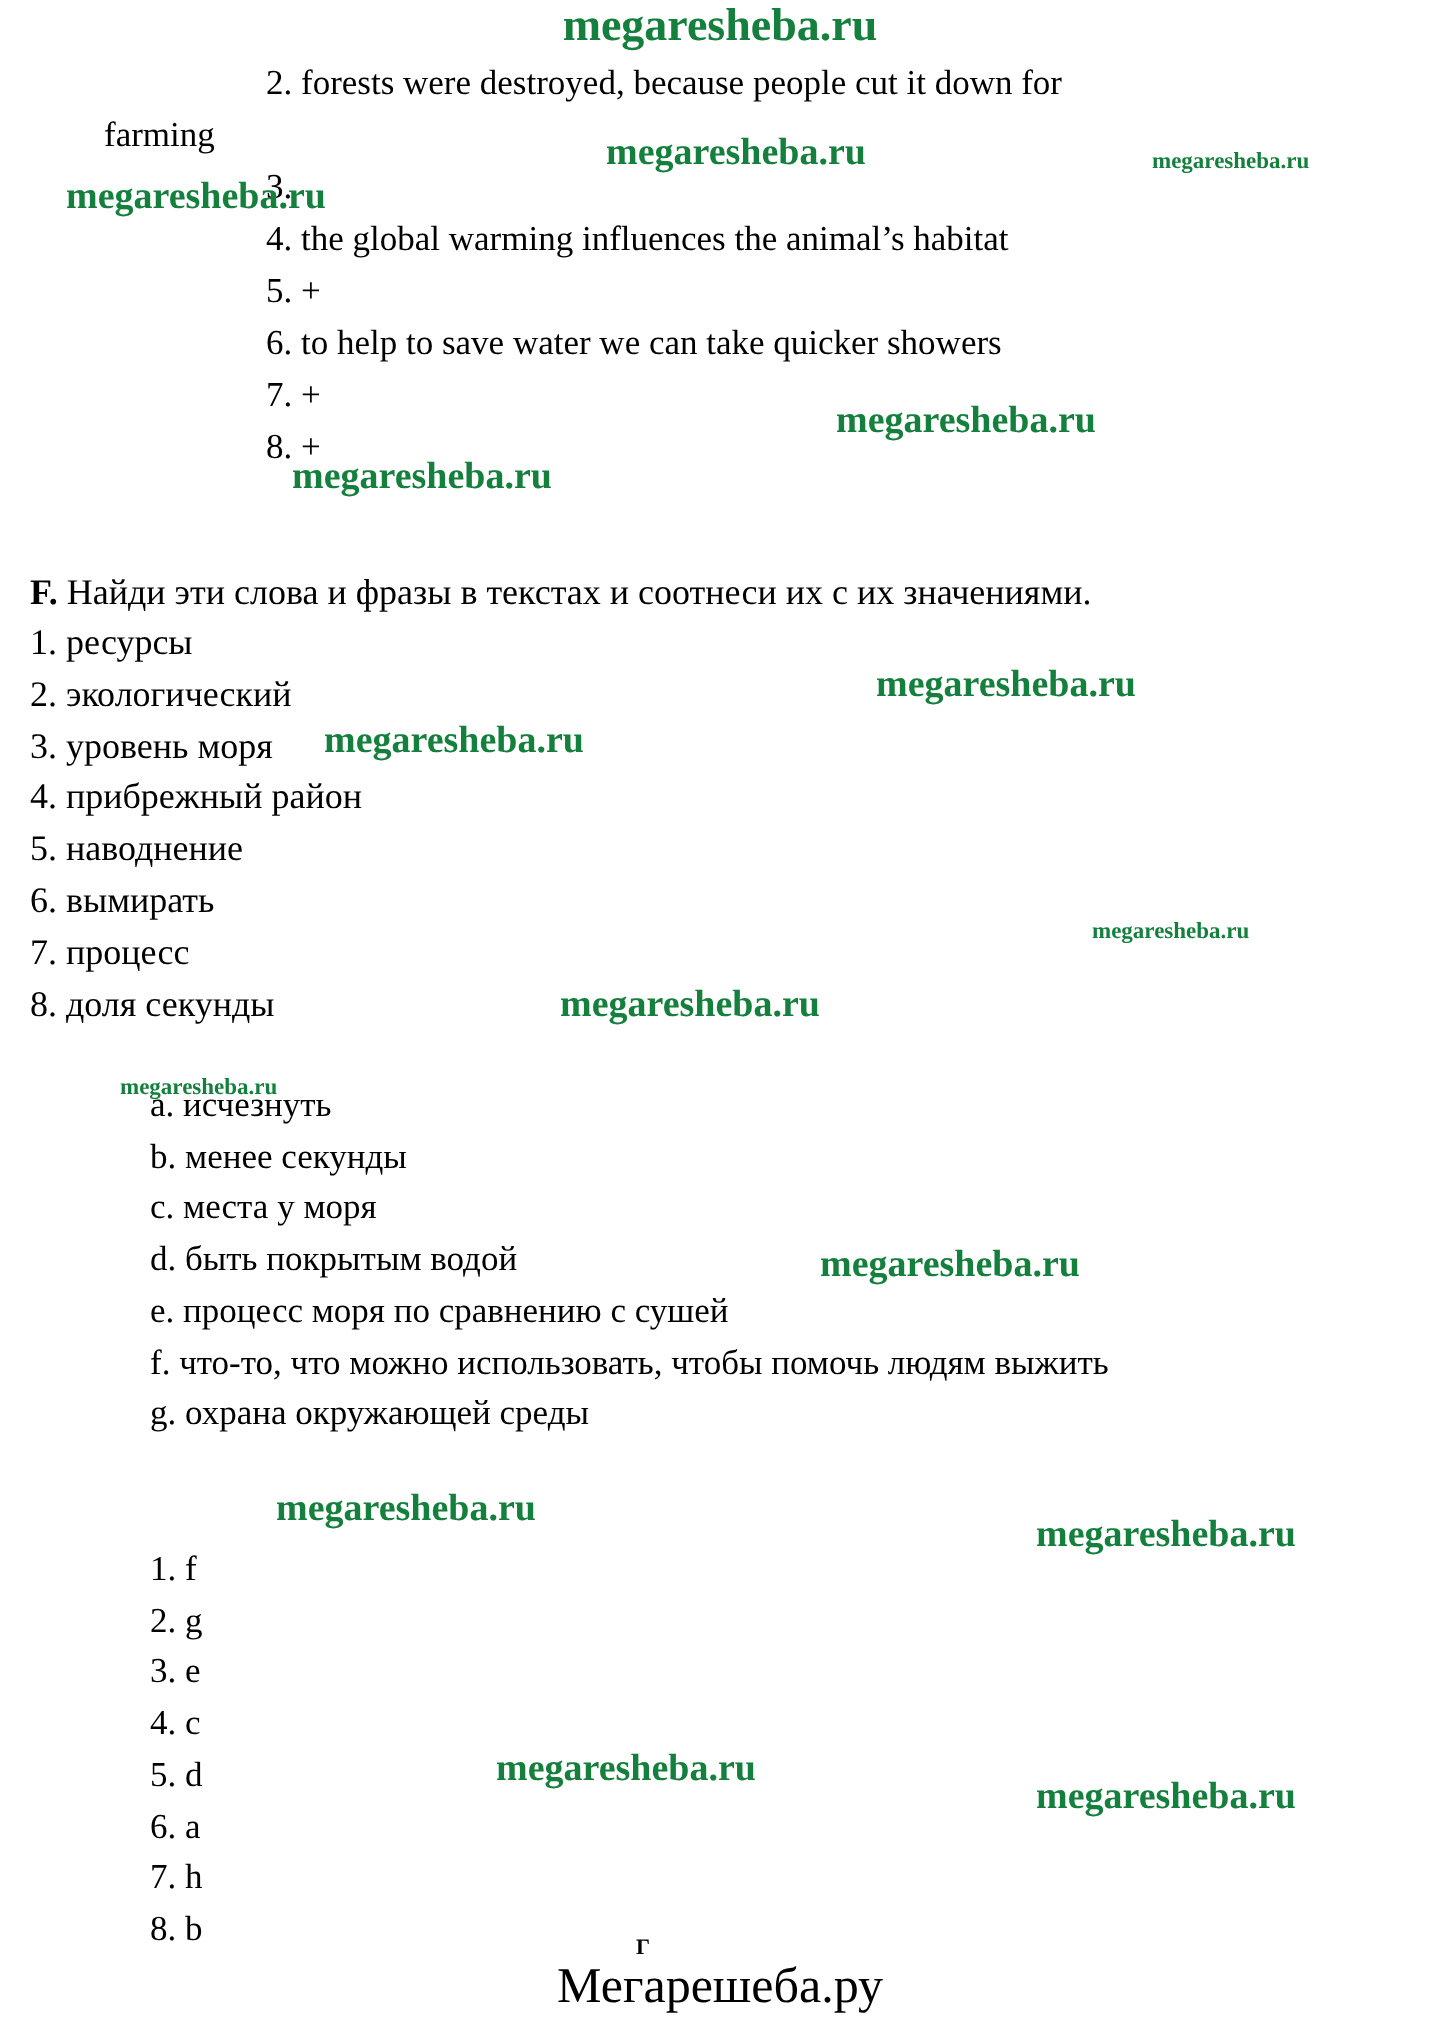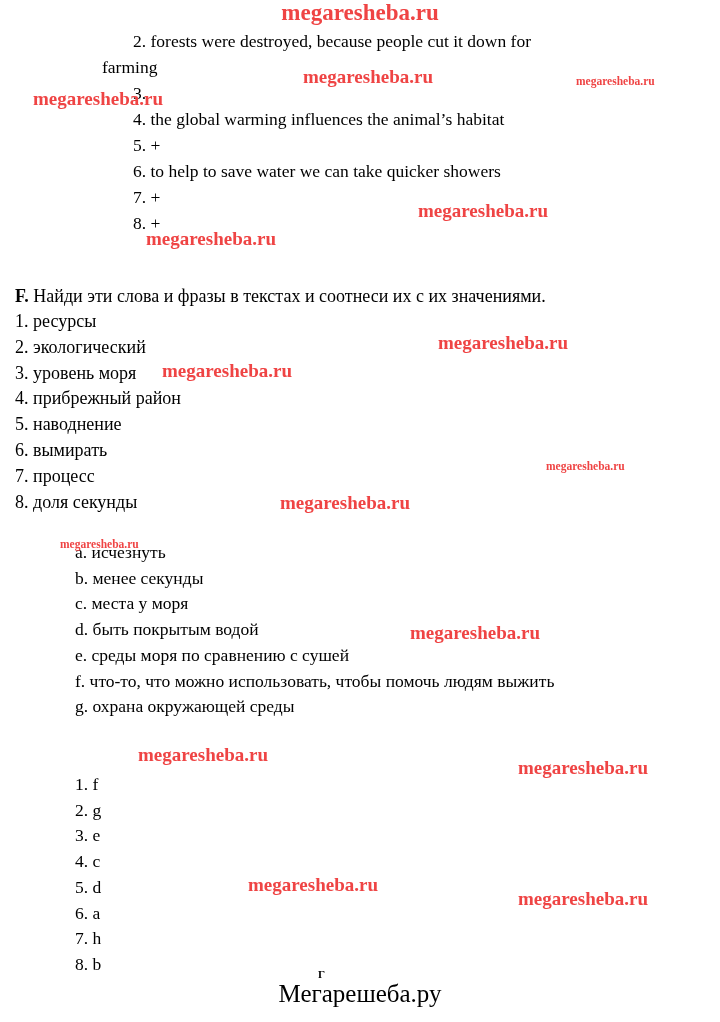--- a/index.html
+++ b/index.html
@@ -13,34 +13,34 @@
     font-family: "Liberation Serif", serif;
     overflow: hidden;
   }
   
   .wm {
     position: absolute;
     font-family: "Liberation Serif", serif;
     font-weight: 700;
     font-size: 19px;
     white-space: nowrap;
-    color: #ef4444;
+    color: #15803d;
   }
   .wm.small { font-size: 11.5px; }
   .wm.top { left: 0; width: 100%; text-align: center; font-size: 23px; top: 0; }
   
   .eng {
     position: absolute;
     top: 28px;
     left: 0;
     width: 100%;
     font-size: 17.5px;
   }
   .eng .line { margin-left: 133px; line-height: 26px; white-space: nowrap; }
-  .eng .line.cont { margin-left: 102px; }
+  .eng .line.cont { margin-left: 52px; }
   
   .taskf {
     position: absolute;
     top: 283px;
     left: 15px;
     width: 700px;
     font-size: 18px;
   }
   .taskf .head { line-height: 26px; }
   .taskf .head .flabel { font-weight: 700; }
@@ -109,21 +109,21 @@
       <div>7. процесс</div>
       <div>8. доля секунды</div>
     </div>
   </div>
 
   <div class="defs">
     <div>a. исчезнуть</div>
     <div>b. менее секунды</div>
     <div>c. места у моря</div>
     <div>d. быть покрытым водой</div>
-    <div>e. среды моря по сравнению с сушей</div>
+    <div>e. процесс моря по сравнению с сушей</div>
     <div>f. что-то, что можно использовать, чтобы помочь людям выжить</div>
     <div>g. охрана окружающей среды</div>
   </div>
 
   <div class="answers">
     <div>1. f</div>
     <div>2. g</div>
     <div>3. e</div>
     <div>4. c</div>
     <div>5. d</div>

